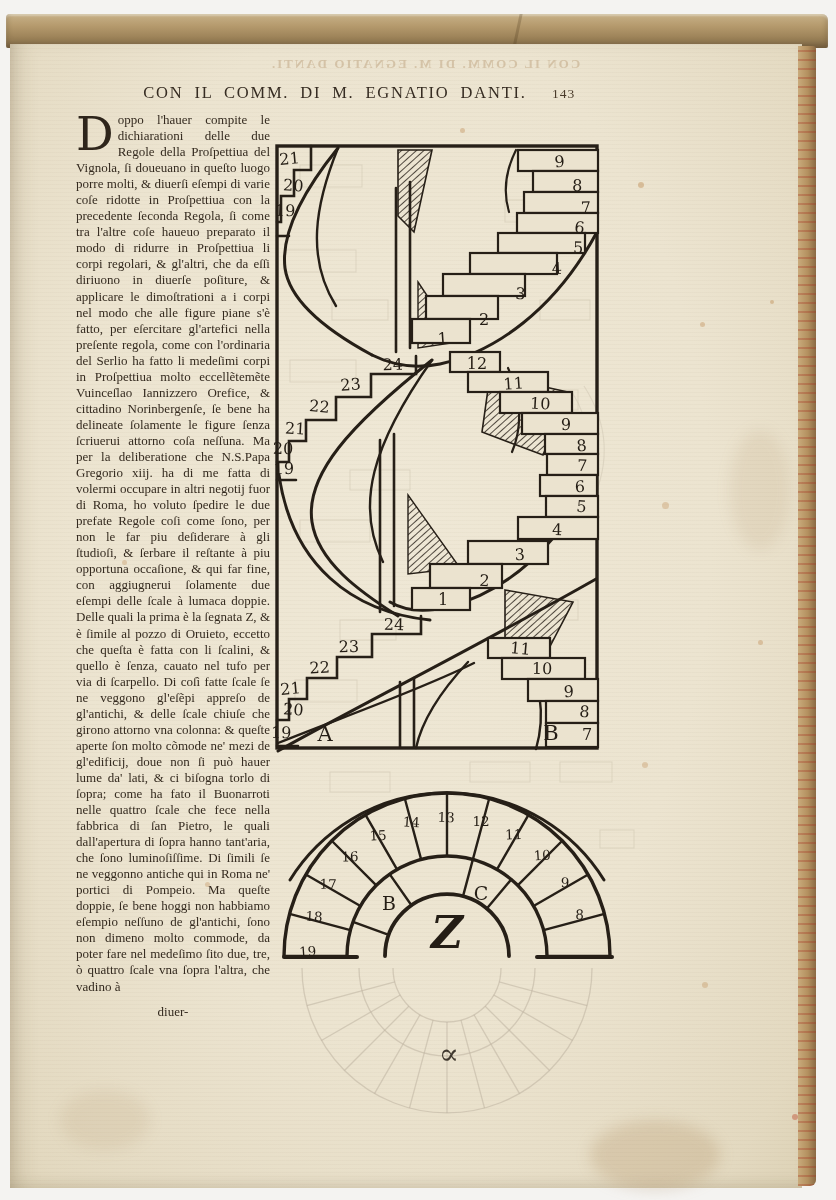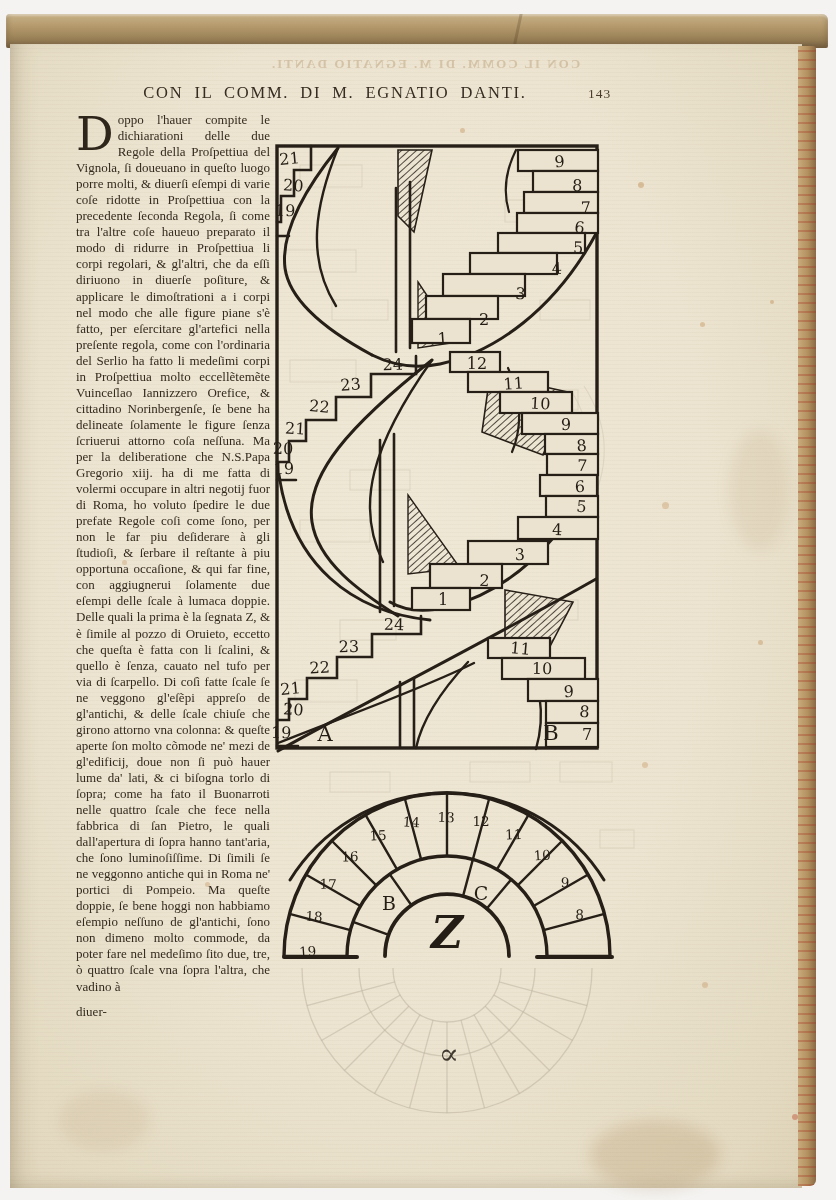--- a/index.html
+++ b/index.html
@@ -36,34 +36,34 @@
     position:absolute;left:255px;top:56px;width:340px;
     text-align:center;font-size:13px;letter-spacing:2px;
     color:rgba(158,120,72,.30);transform:scaleX(-1);filter:blur(.6px);
     font-weight:bold;
   }
   .running-title{
     position:absolute;left:120px;top:83px;width:430px;text-align:center;
     font-size:16.5px;letter-spacing:1.8px;word-spacing:5px;color:#362c22;
   }
   .folio{
-    position:absolute;left:552px;top:86px;font-size:13.5px;color:#4a3b2a;letter-spacing:1px;margin-left:36px;
+    position:absolute;left:552px;top:86px;font-size:13.5px;color:#4a3b2a;letter-spacing:1px;
   }
   
   .text-col{
     position:absolute;left:76px;top:112px;width:194px;
     font-size:13px;line-height:16.05px;text-align:justify;color:#342a1f;
     text-justify:inter-word;
   }
   .dropcap{
     float:left;font-size:47px;line-height:40px;padding:2px 4px 0 0;color:#2e251b;
     font-family:"DejaVu Serif",serif;
   }
   .catchword{
-    position:absolute;left:76px;top:1004px;width:194px;text-align:left;
+    position:absolute;left:76px;top:1004px;width:194px;text-align:center;
     font-size:13px;color:#342a1f;
   }
   
   svg.engraving{position:absolute;left:0;top:0;pointer-events:none;}
   .cut{stroke:#261f17;fill:none;stroke-linecap:round;}
   .slab{stroke:#261f17;fill:#ebe3cf;stroke-width:2.2;}
   .ghost{stroke:#bdb3a0;fill:none;stroke-width:1.3;opacity:.55;}
   .ghostfill{stroke:#c8bfac;fill:none;stroke-width:1.1;opacity:.42;}
   text.figno{font-family:"DejaVu Serif",serif;fill:#241d15;}
   

